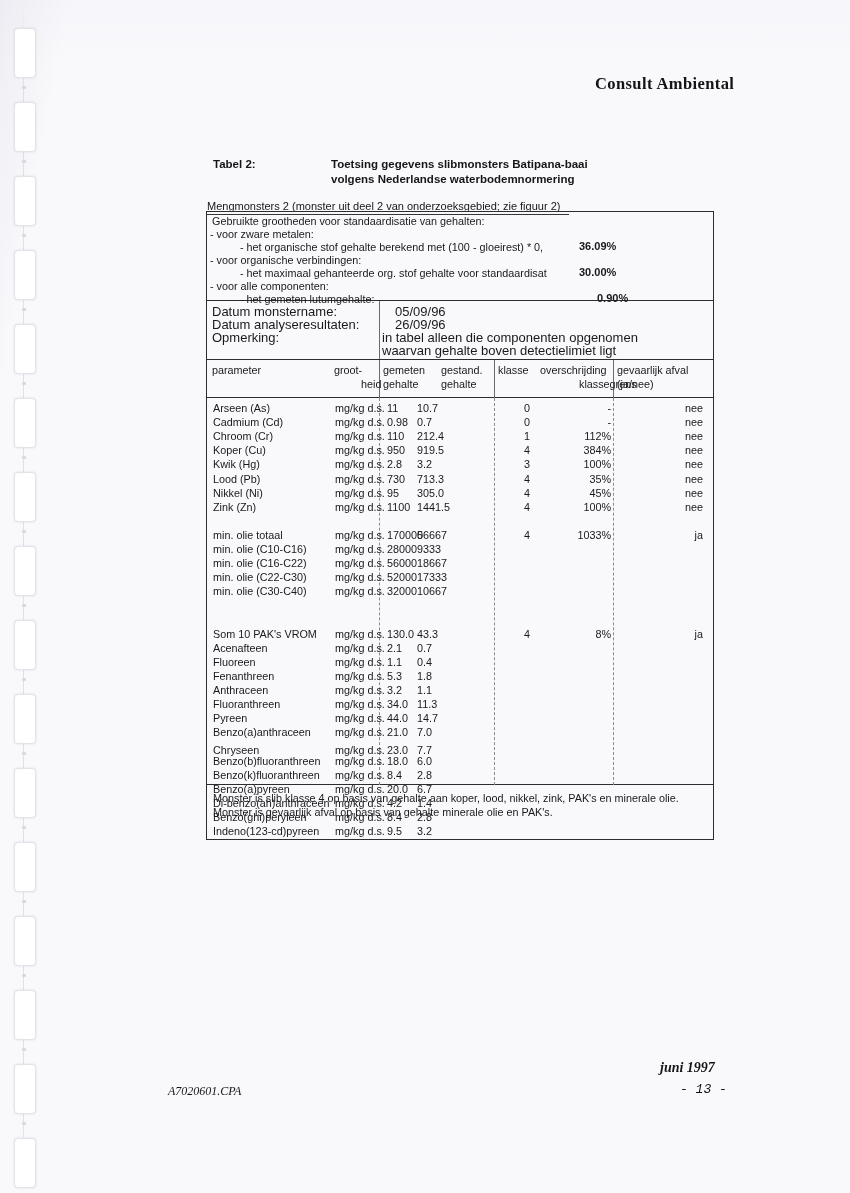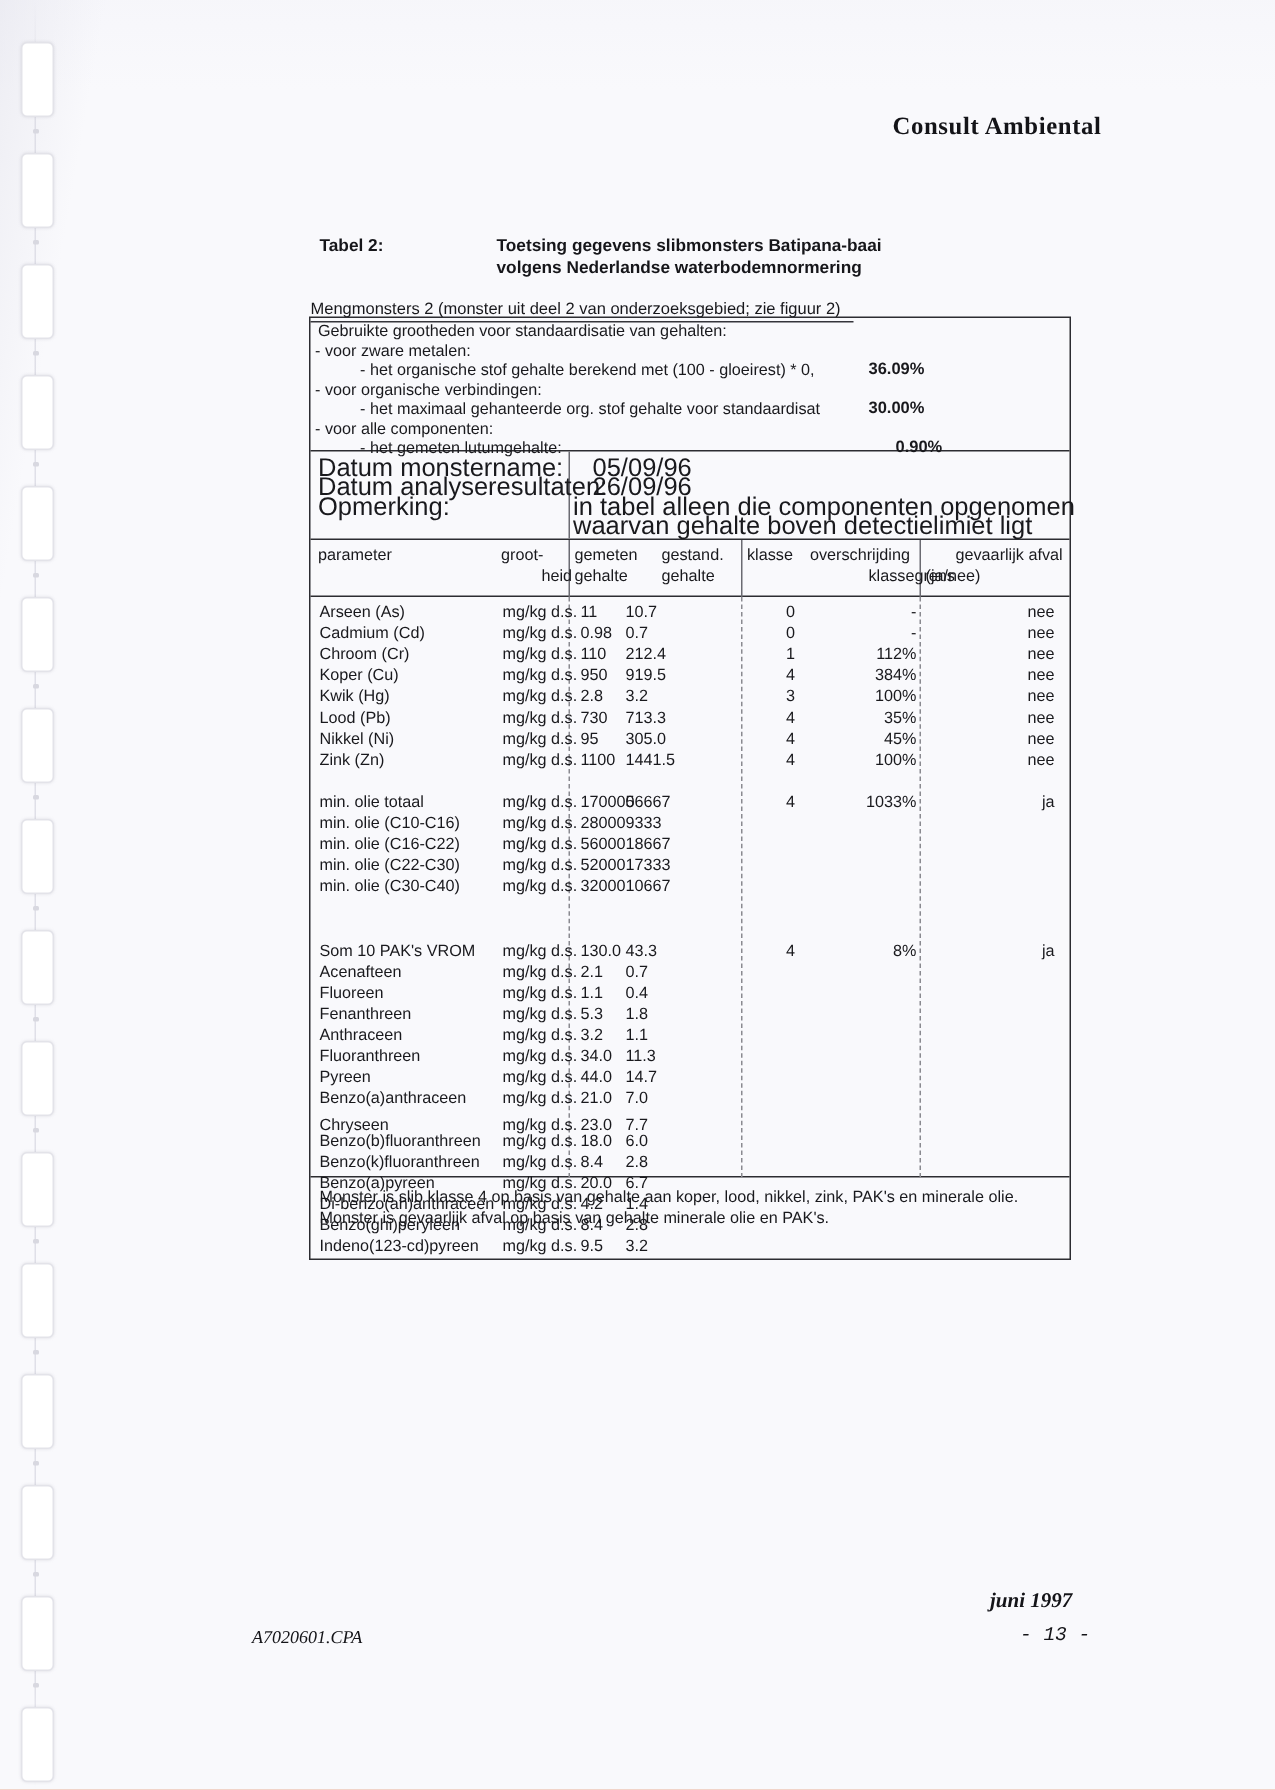--- a/index.html
+++ b/index.html
@@ -7,21 +7,21 @@
     padding: 0;
     background: #ffffff;
   }
   body {
     font-family: "Liberation Sans", sans-serif;
   }
   #page {
     position: relative;
     width: 850px;
     height: 1193px;
-    background: #c2410c;
+    background: #eab308;
     overflow: hidden;
   }
   
   #paper-tone {
     position: absolute;
     inset: 0;
     background:
       linear-gradient(100deg, rgba(228,228,236,0.55) 0px, rgba(252,252,255,0) 70px),
       linear-gradient(180deg, rgba(245,245,250,0.7) 0px, rgba(255,255,255,0) 60px),
       #f9f9fc;
@@ -146,21 +146,21 @@
 
   
   #date-block {
     position: absolute;
     left: 0;
     top: 89px;
     width: 100%;
     height: 59px;
     border-bottom: 1.4px solid #2c2c31;
     box-sizing: border-box;
-    font-size: 17px;
+    font-size: 13px;
     color: #19191d;
   }
   #date-block .sep {
     position: absolute;
     left: 172px;
     top: 0;
     bottom: 0;
     width: 1px;
     background: #6b6b72;
   }
@@ -347,21 +347,21 @@
       <div class="hd" style="left:5px; top:4px;">parameter</div>
       <div class="hd" style="left:127px; top:4px;">groot-</div>
       <div class="hd" style="left:127px; top:18px;padding-left:27px;">heid</div>
       <div class="hd" style="left:176px; top:4px;">gemeten</div>
       <div class="hd" style="left:176px; top:18px;">gehalte</div>
       <div class="hd" style="left:234px; top:4px;">gestand.</div>
       <div class="hd" style="left:234px; top:18px;">gehalte</div>
       <div class="hd" style="left:291px; top:4px;">klasse</div>
       <div class="hd" style="left:333px; top:4px;">overschrijding</div>
       <div class="hd" style="left:345px; top:18px;padding-left:27px;">klassegrens</div>
-      <div class="hd" style="left:410px; top:4px;margin-left:20px;">gevaarlijk afval</div>
+      <div class="hd" style="left:410px; top:4px;">gevaarlijk afval</div>
       <div class="hd" style="left:410px; top:18px;">(ja/nee)</div>
     </div>
 
     <div id="rows-area">
       <div class="vrule dashed" style="left:172px; height:387px;"></div>
       <div class="vrule dashed" style="left:287px; height:387px;"></div>
       <div class="vrule dashed" style="left:406px; height:387px;"></div>
       <div id="rows-host">
           <div class="data-row" style="top: 3px;">
             <div class="c-param">Arseen (As)</div>

